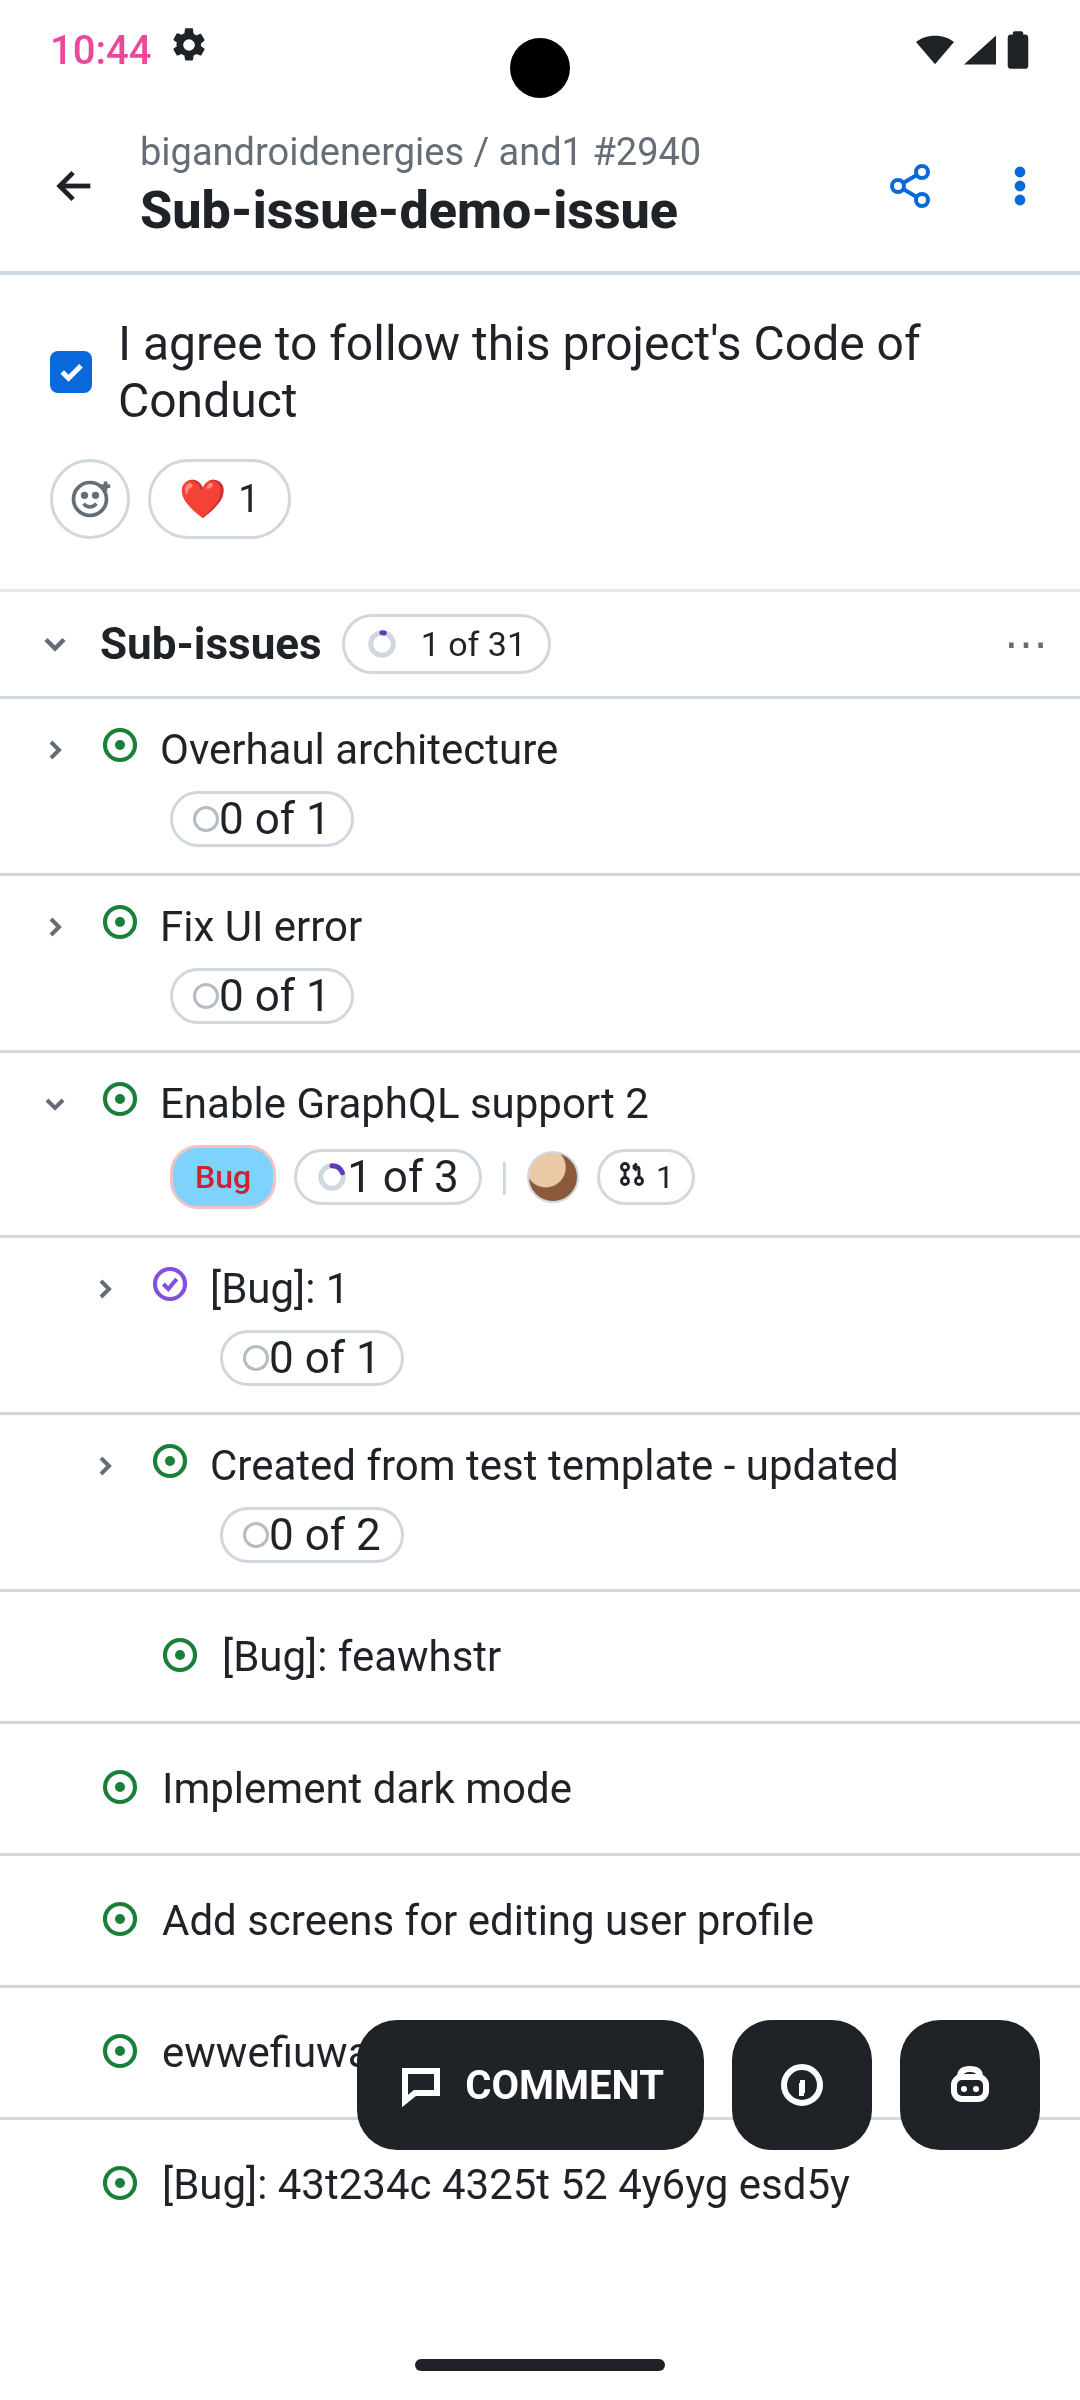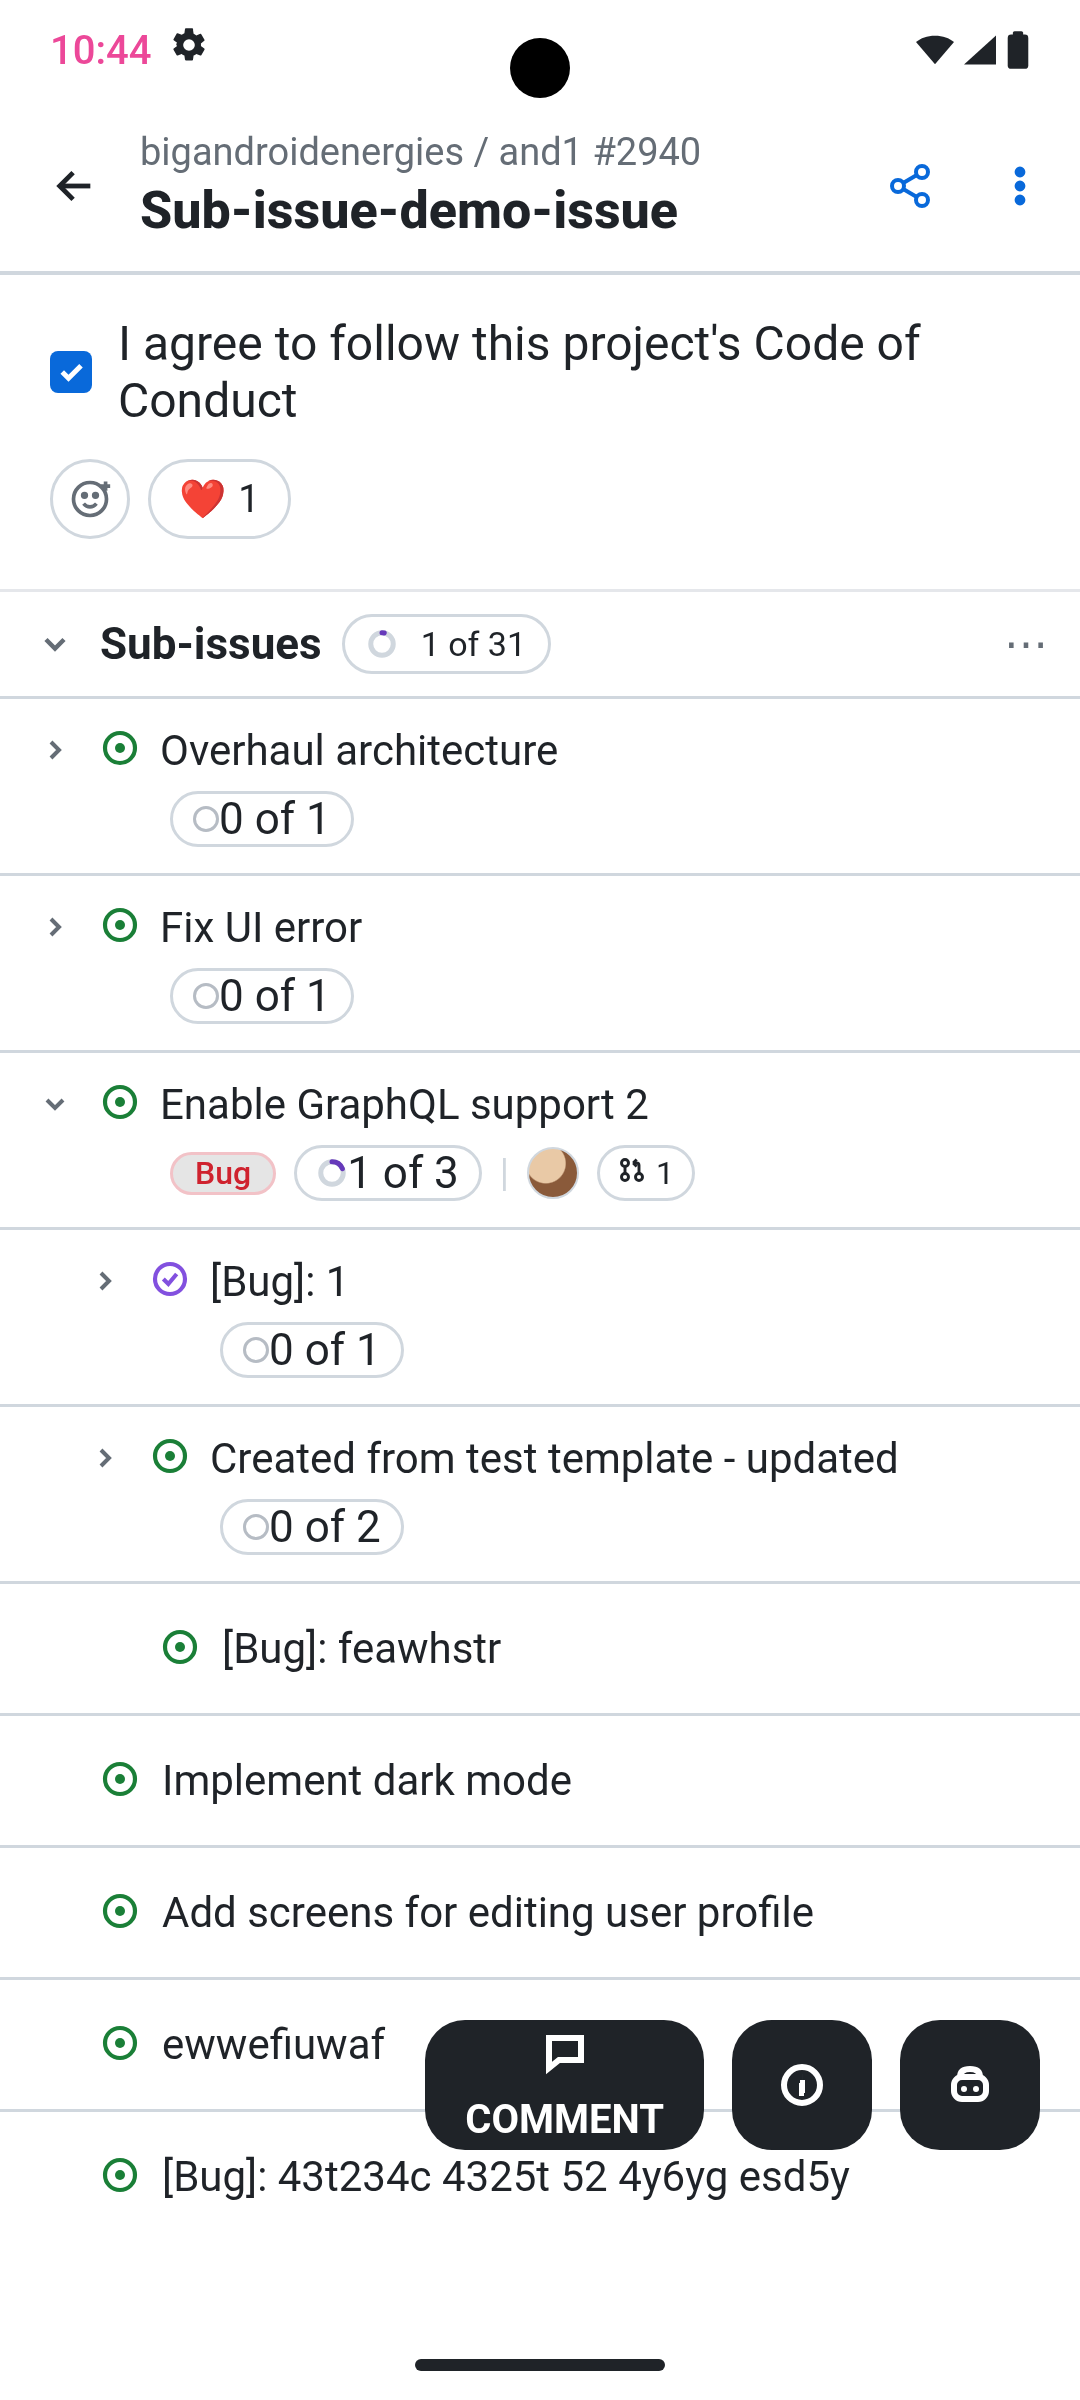--- a/index.html
+++ b/index.html
@@ -50,42 +50,42 @@
   .chev { width:50px; height:50px; display:flex; align-items:center; justify-content:center; }
   .chev svg { width:36px; height:36px; stroke:#656d76; stroke-width:3; fill:none; }
   .si-title { font-size:44px; font-weight:700; }
   .prog-pill { height:60px; border:3px solid #d0d7de; border-radius:30px; display:flex; align-items:center; gap:24px; padding:0 22px; font-size:34px; color:#1f2328; }
   .spacer { flex:1; }
   .dots { font-size:44px; color:#656d76; letter-spacing:2px; }
 
   
   .issue { border-bottom:3px solid #d0d7de; padding:26px 30px 26px 30px; }
   .issue.indent { padding-left:80px; }
-  .row1 { display:flex; align-items:center; gap:20px; }
+  .row1 { display:flex; align-items:flex-start; gap:20px; }
   .expander { width:50px; height:50px; display:flex; align-items:center; justify-content:center; }
   .expander svg { width:32px; height:32px; stroke:#656d76; stroke-width:3; fill:none; }
   .status-open svg, .status-closed svg { width:40px; height:40px; }
   .issue-title { font-size:42px; }
   .row2 { display:flex; align-items:center; gap:18px; margin-top:16px; margin-left:140px; }
   .issue.indent .row2 { margin-left:140px; }
   .mini-pill { height:56px; border:3px solid #d0d7de; border-radius:28px; display:flex; align-items:center; padding:0 20px; font-size:44px; color:#1f2328; }
   .ring { width:26px; height:26px; border:3px solid #b6bcc4; border-radius:50%; }
-  .label-bug { height:43px; border:3px solid #f2c2c7; background:#e5e5e5; color:#cf222e; border-radius:28px; padding:0 22px; display:flex; align-items:center; font-size:32px; font-weight:500; }
+  .label-bug { height:64px; border:3px solid #f2c2c7; background:#7dd3fc; color:#cf222e; border-radius:28px; padding:0 22px; display:flex; align-items:center; font-size:32px; font-weight:500; }
   .vline { font-size:38px; color:#d0d7de; }
   .avatar { width:52px; height:52px; border-radius:50%; background: radial-gradient(circle at 35% 30%, #e9c9a6 0 42%, #8a5a3a 45% 100%); border:2px solid #d0d7de; }
   .pr-pill { height:56px; border:3px solid #d0d7de; border-radius:28px; display:flex; align-items:center; gap:10px; padding:0 18px; font-size:32px; }
   .pr-icon svg { width:28px; height:28px; }
 
   
   .leaf { border-bottom:3px solid #d0d7de; padding:40px 30px 40px 100px; display:flex; align-items:center; gap:22px; }
   .leaf .issue-title { font-size:42px; }
 
   
   .float-bar { position:absolute; right:40px; bottom:250px; display:flex; gap:28px; align-items:center; }
-  .fab { height:130px; background:#1f2328; border-radius:40px; display:flex; align-items:center; justify-content:center; color:#fff; font-size:40px; font-weight:700; gap:20px; padding:0 40px;flex-direction:column; }
+  .fab { height:130px; background:#1f2328; border-radius:40px; display:flex; align-items:center; justify-content:center; color:#fff; font-size:40px; font-weight:700; gap:20px; padding:0 40px; }
   .fab.sq { width:140px; padding:0; }
   .fab svg { width:48px; height:48px; stroke:#fff; fill:none; stroke-width:3; }
 
   
   .navbar { position:absolute; bottom:0; left:0; right:0; height:70px; display:flex; align-items:center; justify-content:center; }
   .nav-pill { width:250px; height:12px; background:#1f2328; border-radius:10px; }
 
   
   .donut { width:30px; height:30px; }
 </style>

